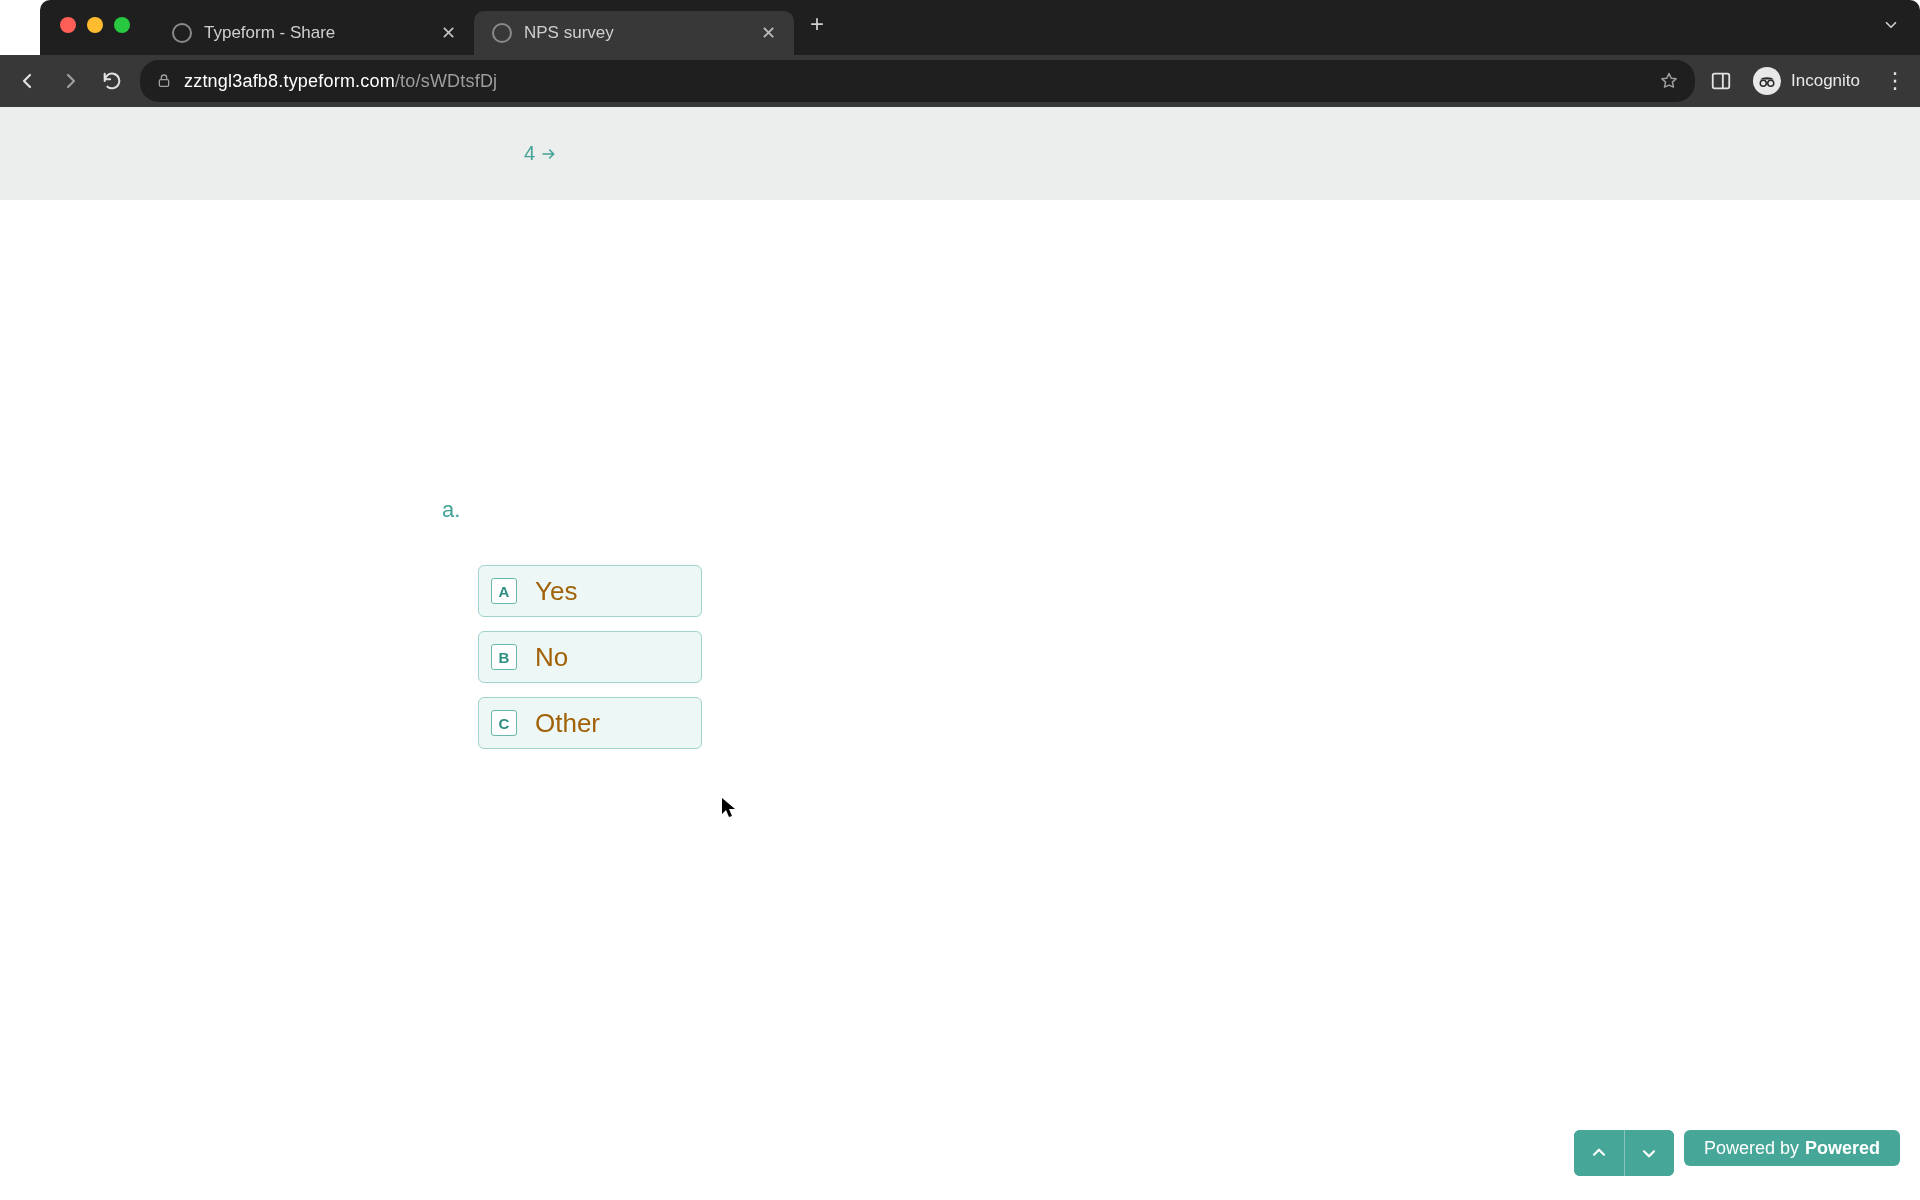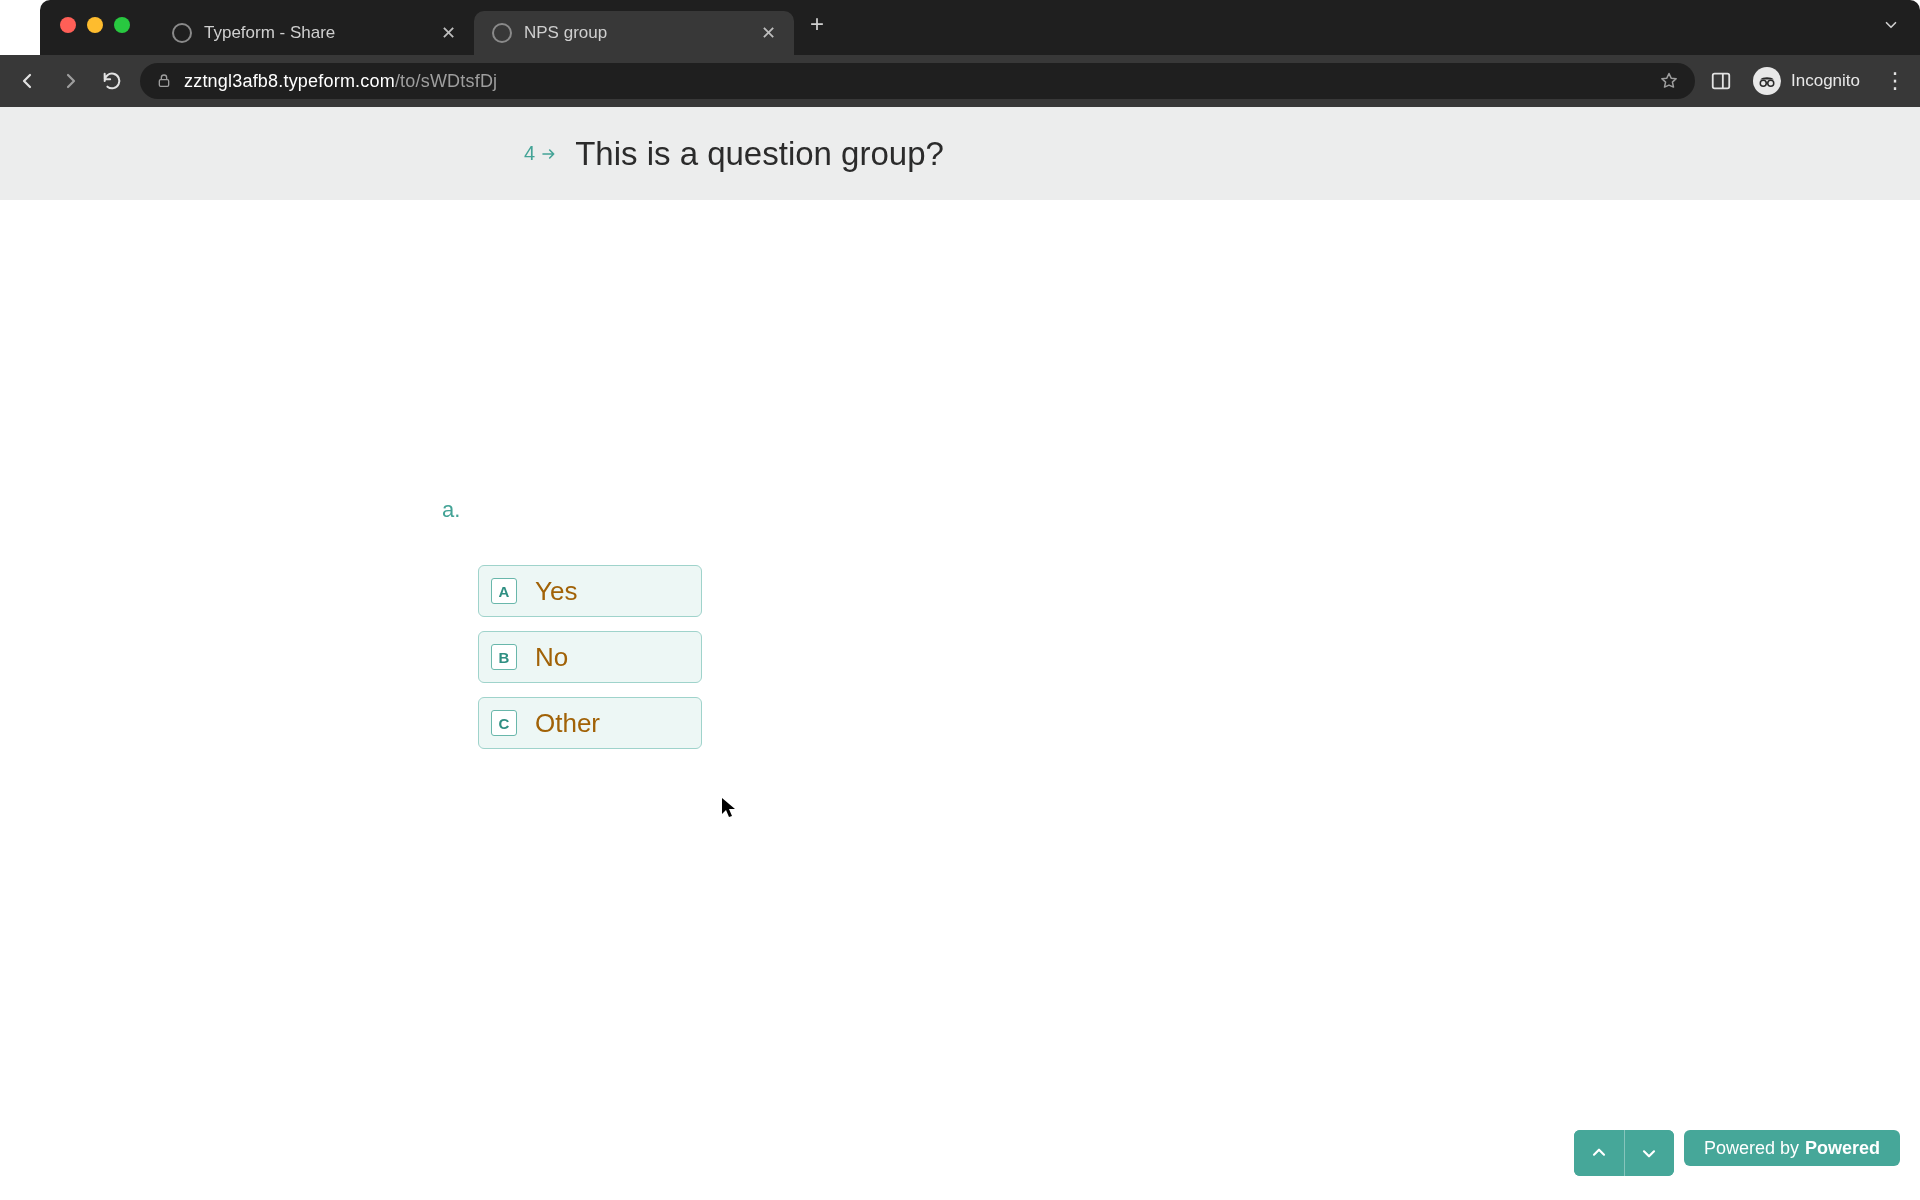--- a/index.html
+++ b/index.html
@@ -37,21 +37,21 @@
   .newtab { color: #cfcfcf; font-size: 24px; padding: 0 16px 8px; align-self: center; cursor:pointer;}
   .dropdown-caret { margin-left: auto; color:#cfcfcf; align-self:center; padding-right:8px; padding-bottom:6px;}
 
   .addrbar {
     background: #383838; height: 52px; display: flex; align-items: center; gap: 14px;
     padding: 0 14px;
   }
   .nav-icon { width: 28px; height: 28px; display:flex; align-items:center; justify-content:center; color:#9e9e9e; cursor:pointer;}
   .nav-icon.enabled { color:#e2e2e2; }
   .addr-field {
-    flex: 1; background: #1f1f1f; height: 36px; border-radius: 19px;
+    flex: 1; background: #1f1f1f; height: 42px; border-radius: 19px;
     display: flex; align-items: center; padding: 0 16px; gap: 12px;
     color: #e8e8e8;
   }
   .addr-field .lock { color:#9e9e9e; }
   .addr-field .url { font-size: 18px; letter-spacing: .2px; }
   .addr-field .url .domain { color:#ffffff; }
   .addr-field .url .path { color:#9e9e9e; }
   .addr-field .star { margin-left:auto; color:#9e9e9e; }
   .ext-icon { width:24px; height:24px; color:#e2e2e2; display:flex; align-items:center; justify-content:center;}
   .incognito {
@@ -131,21 +131,21 @@
       <span class="dot green"></span>
     </div>
     <div class="tabstrip">
       <div class="tab inactive">
         <span class="favicon"></span>
         <span class="title">Typeform - Share</span>
         <span class="close">✕</span>
       </div>
       <div class="tab active">
         <span class="favicon"></span>
-        <span class="title">NPS group</span>
+        <span class="title">NPS survey</span>
         <span class="close">✕</span>
       </div>
       <div class="newtab">+</div>
     </div>
     <div class="dropdown-caret">
       <svg width="18" height="18" viewBox="0 0 24 24">
           <path d="M6 9l6 6 6-6" fill="none" stroke="currentColor" stroke-width="2.2" stroke-linecap="round" stroke-linejoin="round"></path>
         </svg>
     </div>
   </div>
@@ -206,21 +206,20 @@
     <div class="group-header">
       <div class="group-header-inner">
         <span class="group-num">
           <span>4</span>
           <span class="arrow">
             <svg width="16" height="14" viewBox="0 0 24 20">
                 <path d="M3 10h16M13 4l6 6-6 6" fill="none" stroke="#43a396" stroke-width="2.4" stroke-linecap="round" stroke-linejoin="round"></path>
               </svg>
           </span>
         </span>
-        <span>This is a question group?</span>
       </div>
     </div>
 
     <div class="question-area">
       <div class="q-row">
         <span class="q-marker">a.</span>
       </div>
       <div class="choices">
         <div class="choice">
           <span class="key">A</span>

